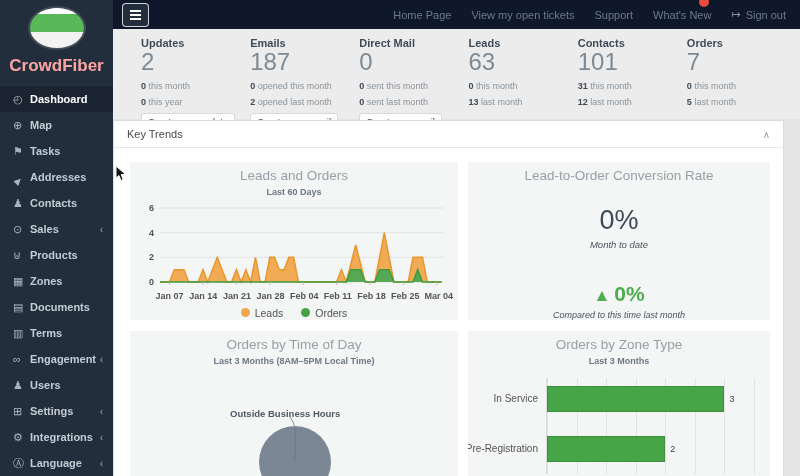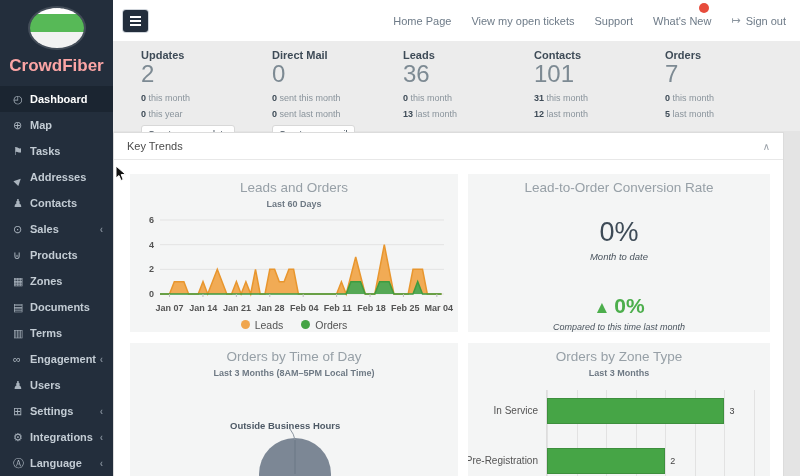--- a/index.html
+++ b/index.html
@@ -20,21 +20,21 @@
   .side-item { display:flex; align-items:center; height:26px; padding:0 10px 0 13px;
     color:#c3ccd4; font-size:11px; font-weight:bold; cursor:pointer; }
   .side-item.active { background:#1b2531; color:#ffffff; }
   .si-icon { width:17px; font-size:11px; color:#aab4be; flex:none; font-weight:normal; }
   .si-icon.rot { transform:rotate(-45deg); display:inline-block; font-size:9px; }
   .si-label { flex:1; }
   .si-chev { color:#7d8894; font-size:10px; }
 
   
   .main { flex:1; display:flex; flex-direction:column; background:#e4e4e4; min-width:0; }
-  .topbar { height:41px; background:#ffffff; display:flex; align-items:center;
+  .topbar { height:29px; background:#0f172a; display:flex; align-items:center;
     padding:0 14px 0 10px; flex:none; }
   .burger { width:25px; height:22px; background:#232e3c; border:none; border-radius:3px;
     display:flex; flex-direction:column; justify-content:center; align-items:center; gap:2px;
     cursor:pointer; box-shadow:0 0 0 1px #cfd4da; }
   .burger i { display:block; width:11px; height:2px; background:#fff; }
   .topnav { margin-left:auto; display:flex; align-items:center; gap:20px; }
   .topnav a { position:relative; color:#6e7b88; font-size:11px; text-decoration:none;
     display:flex; align-items:center; gap:5px; cursor:pointer; }
   .nav-badge { position:absolute; top:-12px; right:2px; width:10px; height:10px;
     border-radius:50%; background:#e74c3c; }
@@ -205,24 +205,25 @@
           </a>
           <a>
             <span class="so-icon">↦</span>
             <span>Sign out</span>
           </a>
         </nav>
     </header>
 
     <section class="stats" id="stats-band">
         <div class="stat-card"><div class="stat-label">Updates</div><div class="stat-value">2</div><div class="stat-line"><b>0</b> this month</div><div class="stat-line"><b>0</b> this year</div><button class="stat-btn">Create new update</button></div>
+        <div class="stat-card"><div class="stat-label">Emails</div><div class="stat-value">187</div><div class="stat-line"><b>0</b> opened this month</div><div class="stat-line"><b>2</b> opened last month</div><button class="stat-btn">Create new email</button></div>
         <div class="stat-card"><div class="stat-label">Direct Mail</div><div class="stat-value">0</div><div class="stat-line"><b>0</b> sent this month</div><div class="stat-line"><b>0</b> sent last month</div><button class="stat-btn">Create new mail</button></div>
         <div class="stat-card">
           <div class="stat-label">Leads</div>
-          <div class="stat-value">36</div>
+          <div class="stat-value">63</div>
           <div class="stat-line"><b>0</b> this month</div>
           <div class="stat-line"><b>13</b> last month</div>
         </div>
         <div class="stat-card">
           <div class="stat-label">Contacts</div>
           <div class="stat-value">101</div>
           <div class="stat-line"><b>31</b> this month</div>
           <div class="stat-line"><b>12</b> last month</div>
         </div>
         <div class="stat-card">

